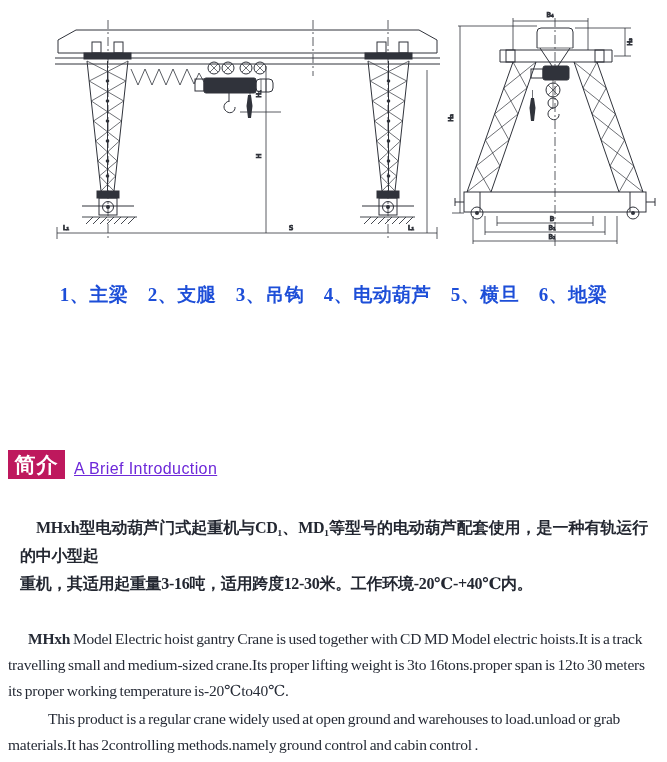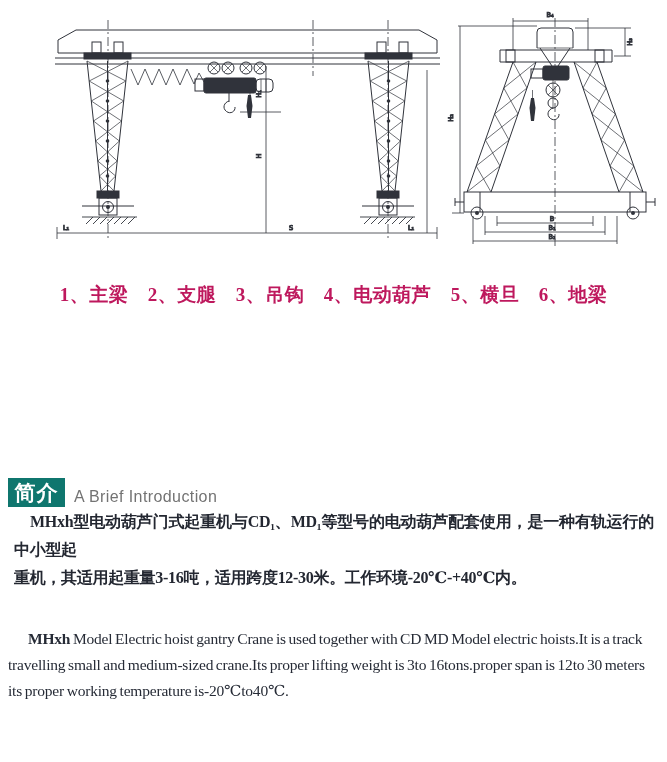--- a/index.html
+++ b/index.html
@@ -5,36 +5,36 @@
   html,body{margin:0;padding:0;}
   body{
     width:667px;height:762px;position:relative;overflow:hidden;
     background:#ffffff;
     font-family:"Liberation Serif","DejaVu Serif",serif;
   }
   .fig{position:absolute;left:0;top:6px;}
   .fig text{font-family:"DejaVu Sans",sans-serif;font-size:6.5px;fill:#2b2e36;}
   .caption{
     position:absolute;top:282px;left:0;width:100%;
-    text-align:center;font-weight:bold;font-size:19px;color:#be185d;
+    text-align:center;font-weight:bold;font-size:19px;color:#1d4ed8;
     letter-spacing:0.5px;white-space:nowrap;
   }
   .intro-head{position:absolute;top:450px;left:8px;display:flex;align-items:flex-end;gap:9px;}
   .badge{
     width:57px;height:29px;display:flex;align-items:center;justify-content:center;
     font-family:"Liberation Sans","DejaVu Sans",sans-serif;
     font-size:21px;font-weight:bold;letter-spacing:1px;
   }
   .intro-title{
     font-family:"Liberation Sans","DejaVu Sans",sans-serif;
     font-size:16px;letter-spacing:0.4px;padding-bottom:1px;
   }
   .zh-block{position:absolute;top:502px;left:8px;right:7px;}
   .zh-block p{
-    margin:6px;font-size:16px;font-weight:bold;line-height:28px;color:#232731;
+    margin:12px;font-size:16px;font-weight:bold;line-height:28px;color:#232731;
     text-align:justify;white-space:pre-line;letter-spacing:-0.3px;
   }
   .zh-block p.p1{text-indent:16px;}
   .zh-block p.p2{text-indent:32px;margin-top:2px;}
   .en-block{position:absolute;top:626px;left:8px;right:7px;}
   .en-block p{
     margin:0;font-size:15.5px;line-height:26px;color:#262b36;
     text-align:justify;white-space:pre-line;
     letter-spacing:-0.2px;word-spacing:-1px;
   }
@@ -255,26 +255,28 @@
       <text x="552" y="214.5" text-anchor="middle">B</text>
       <text x="552" y="224" text-anchor="middle">B₁</text>
       <text x="552" y="233" text-anchor="middle">B₂</text>
     </g>
   </g>
 </svg>
 
 <div class="caption">1、主梁　2、支腿　3、吊钩　4、电动葫芦　5、横旦　6、地梁</div>
 
 <div class="intro-head">
-  <div class="badge" style="background:#0f766e;color:#ffffff;margin-top:28px;">简介</div>
-  <div class="intro-title" style="color:#737373;">A Brief Introduction</div>
+  <div class="badge" style="background:#be185d;color:#ffffff;">简介</div>
+  <div class="intro-title" style="color:#6d28d9;text-decoration:underline;">A Brief Introduction</div>
 </div>
 
 <div class="zh-block">
   <p class="p1">MHxh型电动葫芦门式起重机与CD₁、MD₁等型号的电动葫芦配套使用，是一种有轨运行的中小型起
 重机，其适用起重量3-16吨，适用跨度12-30米。工作环境-20℃-+40℃内。</p>
 </div>
 
 <div class="en-block">
   <p class="p1"><b>MHxh</b><span> Model Electric hoist gantry Crane is used together with CD MD Model electric hoists.It is a track
 travelling small and medium-sized crane.Its proper lifting weight is 3to 16tons.proper span is 12to 30 meters
 its proper working temperature is-20℃to40℃.</span></p>
+  <p class="p2">This product is a regular crane widely used at open ground and warehouses to load.unload or grab
+materials.It has 2controlling methods.namely ground control and cabin control .</p>
 </div>
 
 </body></html>

